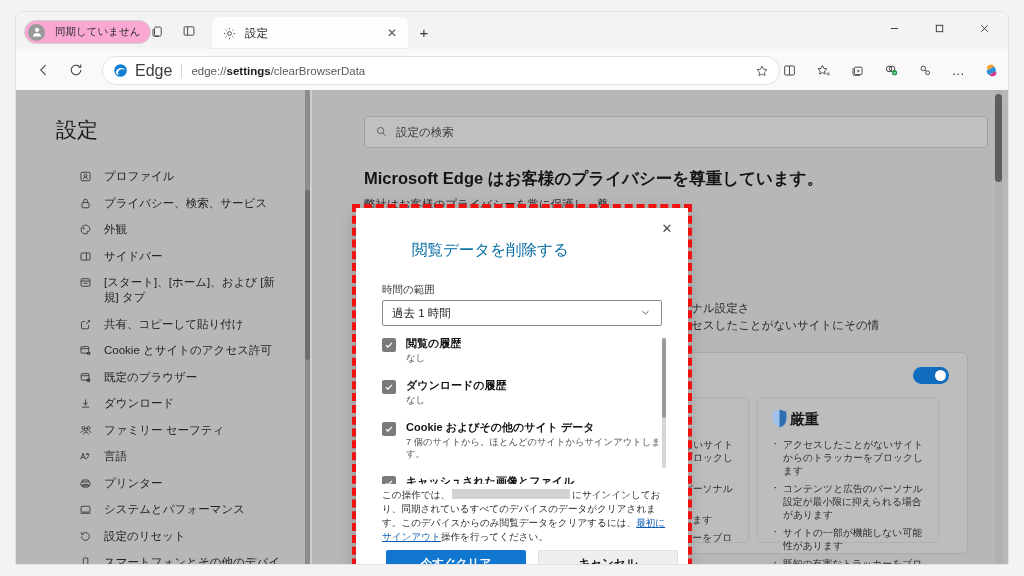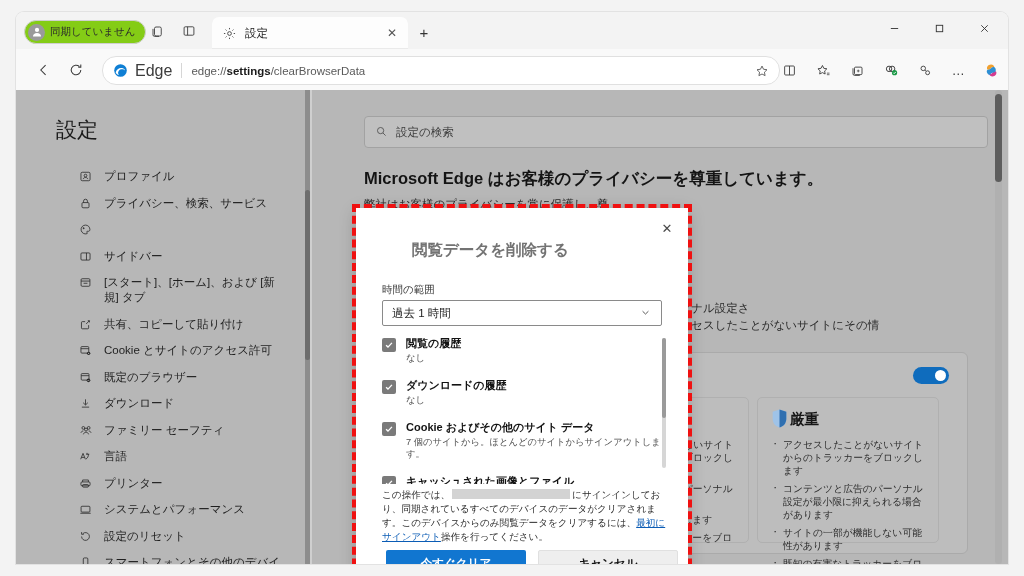--- a/index.html
+++ b/index.html
@@ -17,23 +17,23 @@
     position:absolute;left:16px;top:12px;width:992px;height:552px;
     background:#f9f9f9;border-radius:8px 8px 0 0;
     box-shadow:0 0 0 1px #e2e2e2;
     overflow:hidden;
   }
 
   
   .tabstrip{position:absolute;left:0;top:0;width:992px;height:37px;background:#f3f3f3;}
   .profile-pill{
     position:absolute;left:8px;top:8px;height:22px;
-    display:flex;align-items:center;gap:5px;
+    display:flex;align-items:center;gap:10px;
     padding:0 10px 0 3px;border:1px solid #d0d0d0;border-radius:12px;
-    background:#84cc16;color:#2b2b2b;font-size:10.5px;white-space:nowrap;
+    background:#f9a8d4;color:#2b2b2b;font-size:10.5px;white-space:nowrap;
   }
   .avatar-circle{
     width:17px;height:17px;border-radius:50%;background:#9a9a9a;
     display:flex;align-items:center;justify-content:center;
   }
   .avatar-circle svg{display:block;}
   .tb-icon{
     position:absolute;top:8px;width:22px;height:22px;
     display:flex;align-items:center;justify-content:center;
     border-radius:4px;color:#444;
@@ -167,21 +167,21 @@
 
   
   .dlg{
     position:absolute;left:340px;top:118px;width:332px;height:390px;
     background:#ffffff;box-shadow:0 4px 16px rgba(0,0,0,.22);
   }
   .dlg-close{
     position:absolute;right:10px;top:9px;width:22px;height:22px;
     display:flex;align-items:center;justify-content:center;color:#4a4a4a;font-size:13px;
   }
-  .dlg-title{position:absolute;left:26px;top:32px;font-size:15.5px;font-weight:700;color:#737373;padding-left:30px;}
+  .dlg-title{position:absolute;left:26px;top:32px;font-size:15.5px;font-weight:400;color:#0369a1;padding-left:30px;}
   .dlg-sublabel{position:absolute;left:26px;top:75px;font-size:10.5px;color:#3b3b3b;}
   .dlg-select{
     position:absolute;left:26px;top:92px;width:280px;height:26px;
     border:1px solid #8a8a8a;background:#fff;border-radius:2px;
     display:flex;align-items:center;padding:0 9px;box-sizing:border-box;
     font-size:11.5px;color:#1d1d1d;
   }
   .dlg-select .chev{margin-left:auto;color:#3a3a3a;}
 
   .dlg-list{position:absolute;left:26px;top:128px;width:284px;height:148px;overflow:hidden;}
@@ -389,20 +389,21 @@
         <span class="ni-label">プライバシー、検索、サービス</span>
       </div>
 
       <div class="nav-item">
         <span class="ni-ico">
           <svg width="13" height="13" viewBox="0 0 20 20" fill="none" stroke="#252525" stroke-width="1.2">
                 <path d="M10 3.2a6.8 6.8 0 1 0 2.3 13.2c.8-.3.7-1.3 0-1.8-.8-.5-.5-1.8.5-1.8h1.6c1.6 0 2.4-1.3 2.4-2.8 0-3.7-3-6.8-6.8-6.8z"></path>
                 <circle cx="7.2" cy="8" r=".8" fill="#252525"></circle>
               </svg>
         </span>
+        <span class="ni-label">外観</span>
       </div>
 
       <div class="nav-item">
         <span class="ni-ico">
           <svg width="13" height="13" viewBox="0 0 20 20" fill="none" stroke="#252525" stroke-width="1.2">
                 <rect x="3" y="4.5" width="14" height="11" rx="1.6"></rect>
                 <path d="M11.5 4.5v11"></path>
               </svg>
         </span>
         <span class="ni-label">サイドバー</span>

